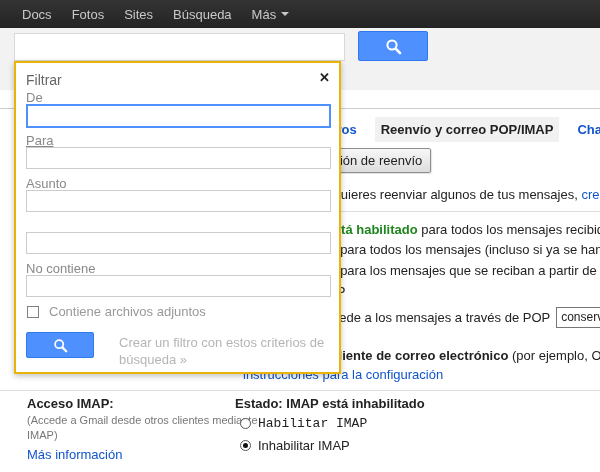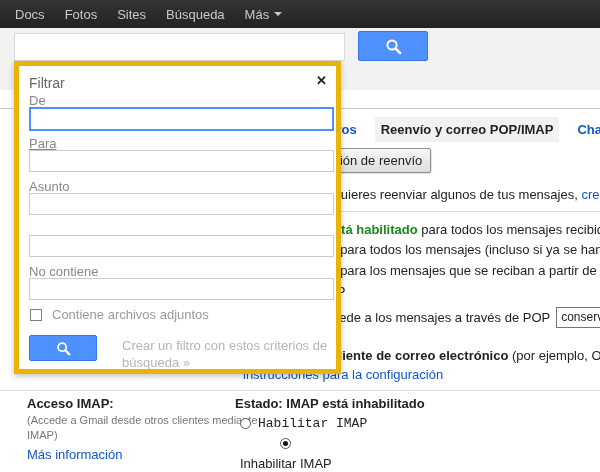--- a/index.html
+++ b/index.html
@@ -2,21 +2,21 @@
 <html><head>
 <meta charset="utf-8">
 <style>
   html,body{margin:0;padding:0;}
   .screen{position:relative;width:600px;height:472px;background:#ffffff;overflow:hidden;
           font-family:"Liberation Sans",sans-serif;font-size:13px;color:#222;}
 
   
   .topbar{position:absolute;left:0;top:0;width:600px;height:28px;
           background:linear-gradient(#343434,#232323);display:flex;align-items:center;
-          gap:20px;padding-left:15px;box-sizing:border-box;z-index:4;}
+          gap:20px;padding-left:22px;box-sizing:border-box;z-index:4;}
   .topbar .titem{color:#c9c9c9;font-size:13px;cursor:pointer;white-space:nowrap;display:flex;align-items:center;gap:5px;}
   .caret{width:0;height:0;border-left:4px solid transparent;border-right:4px solid transparent;
          border-top:4px solid #c9c9c9;display:inline-block;}
 
   
   .header-band{position:absolute;left:0;top:28px;width:600px;height:62px;background:#f2f2f2;z-index:1;}
   .hdivider{position:absolute;height:1px;background:#ccc;z-index:1;}
 
   
   .search-input-top{position:absolute;left:14px;top:33px;width:331px;height:28px;background:#fff;
@@ -44,21 +44,21 @@
          background:#111;border-radius:50%;}
   .select-box{display:inline-block;border:1px solid #767676;background:#fff;font-size:12px;
               height:21px;line-height:19px;padding:0 18px 0 4px;box-sizing:border-box;
               margin-left:6px;white-space:nowrap;cursor:pointer;}
   .item2{display:flex;align-items:center;height:22px;}
   .imap-desc{position:absolute;left:27px;top:413px;width:234px;font-size:11px;line-height:15px;
              color:#777;white-space:normal;z-index:1;}
 
   
   .dialog{position:absolute;left:14px;top:61px;width:327px;height:313px;background:#fff;
-          border:5px solid #eab308;box-shadow:0 2px 6px rgba(0,0,0,0.25);z-index:6;box-sizing:border-box;}
+          border:2px solid #eab308;box-shadow:0 2px 6px rgba(0,0,0,0.25);z-index:6;box-sizing:border-box;}
   .dlg-title{position:absolute;left:10px;top:9px;font-size:14px;color:#666;}
   .dlg-close{position:absolute;right:9px;top:7px;font-size:13px;font-weight:bold;color:#222;cursor:pointer;}
   .dlg-label{position:absolute;left:10px;font-size:13px;color:#888;}
   .dlg-input{position:absolute;left:10px;width:305px;height:22px;border:1px solid #ccc;
              background:#fff;box-sizing:border-box;font-family:"Liberation Sans",sans-serif;
              font-size:13px;padding:0 4px;}
   .dlg-input.focused{height:24px;border:2px solid #4d90fe;outline:none;}
   .cb-row{position:absolute;left:11px;top:241px;display:flex;align-items:center;gap:10px;}
   .checkbox{width:12px;height:12px;border:1px solid #808080;background:#fff;box-sizing:border-box;cursor:pointer;flex:none;}
   .cb-label{color:#999;font-size:13px;}
@@ -135,21 +135,21 @@
 
   <div class="bgline b" style="left:27px;top:396px;">Acceso IMAP:</div>
   <div class="imap-desc">(Accede a Gmail desde otros clientes mediante IMAP)</div>
   <div class="bgline b" style="left:235px;top:396px;">Estado: IMAP está inhabilitado</div>
 
   <div class="bgline blue" style="left:27px;top:447px;">Más información</div>
   <div class="radio-line" style="left:240px;top:416px;font-family:Liberation Mono, monospace;">
     <span class="radio"></span>
     <span>Habilitar IMAP</span>
   </div>
-  <div class="radio-line" style="left:240px;top:438px;flex-direction:column;">
+  <div class="radio-line" style="left:240px;top:438px;">
     <span class="radio checked"></span>
     <span>Inhabilitar IMAP</span>
   </div>
 
   <input class="search-input-top" type="text" style="">
 
   <div class="dialog">
     <span class="dlg-title">Filtrar</span>
     <span class="dlg-close">✕</span>
 

